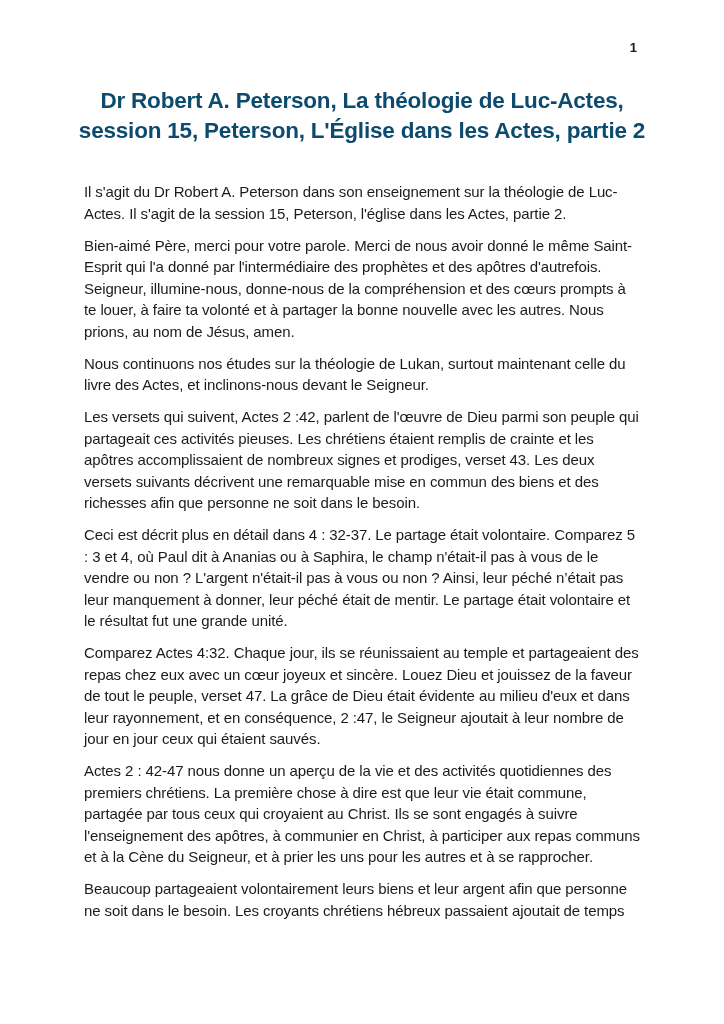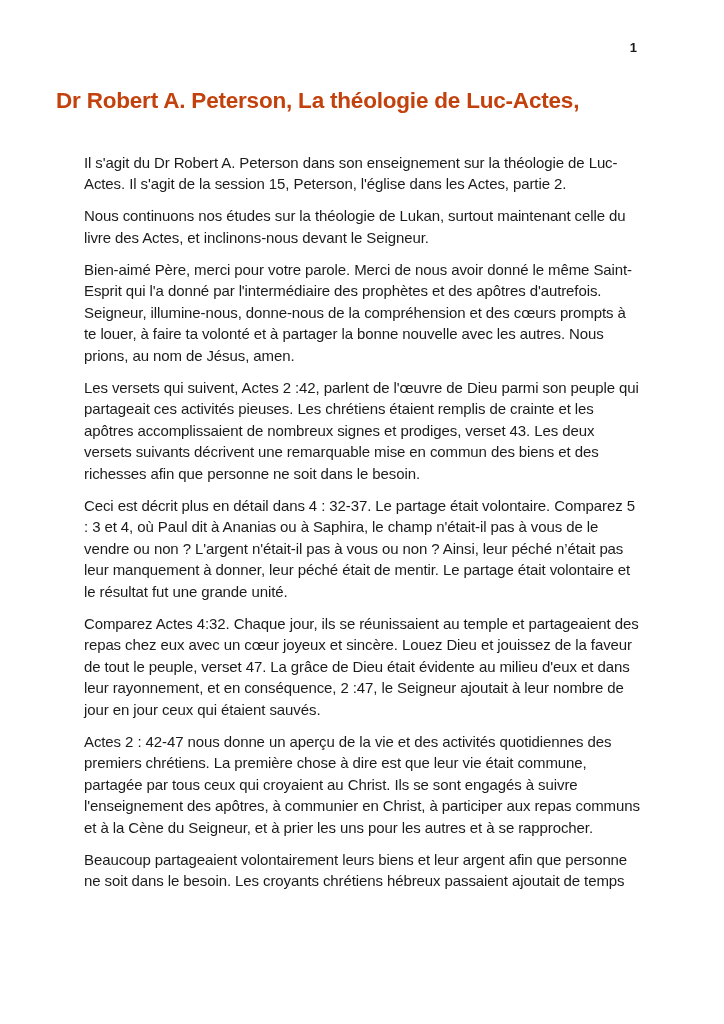--- a/index.html
+++ b/index.html
@@ -21,26 +21,26 @@
     position: absolute;
     top: 40px;
     right: 87px;
     font-size: 13px;
     font-weight: 700;
     color: #1b1b1b;
   }
   .doc-title {
     margin: 0 56px;
     padding-top: 86px;
-    text-align: left;
+    text-align: center;
     font-size: 22.5px;
     line-height: 29.5px;
     font-weight: 700;
     letter-spacing: -0.2px;
-    color: #c2410c;
+    color: #0c4a6e;
   }
   .content {
     margin: 36px 83px 0 84px;
     width: 557px;
     font-size: 15px;
     line-height: 21.5px;
     letter-spacing: -0.1px;
     text-align: left;
     color: #1b1b1b;
   }
@@ -51,26 +51,27 @@
 </style>
 </head>
 <body>
 
 <div class="page">
 
   <div class="page-number">1</div>
 
   <h1 class="doc-title">
     <span>Dr Robert A. Peterson, La théologie de Luc-Actes,</span><br>
+    <span>session 15, Peterson, L'Église dans les Actes, partie 2</span>
   </h1>
 
   <div class="content">
       <p class="para">Il s'agit du Dr Robert A. Peterson dans son enseignement sur la théologie de Luc-Actes. Il s'agit de la session 15, Peterson, l'église dans les Actes, partie 2.</p>
+      <p class="para">Bien-aimé Père, merci pour votre parole. Merci de nous avoir donné le même Saint-Esprit qui l'a donné par l'intermédiaire des prophètes et des apôtres d'autrefois. Seigneur, illumine-nous, donne-nous de la compréhension et des cœurs prompts à te louer, à faire ta volonté et à partager la bonne nouvelle avec les autres. Nous prions, au nom de Jésus, amen.</p>
       <p class="para">Nous continuons nos études sur la théologie de Lukan, surtout maintenant celle du livre des Actes, et inclinons-nous devant le Seigneur.</p>
-      <p class="para">Bien-aimé Père, merci pour votre parole. Merci de nous avoir donné le même Saint-Esprit qui l'a donné par l'intermédiaire des prophètes et des apôtres d'autrefois. Seigneur, illumine-nous, donne-nous de la compréhension et des cœurs prompts à te louer, à faire ta volonté et à partager la bonne nouvelle avec les autres. Nous prions, au nom de Jésus, amen.</p>
       <p class="para">Les versets qui suivent, Actes 2 :42, parlent de l'œuvre de Dieu parmi son peuple qui partageait ces activités pieuses. Les chrétiens étaient remplis de crainte et les apôtres accomplissaient de nombreux signes et prodiges, verset 43. Les deux versets suivants décrivent une remarquable mise en commun des biens et des richesses afin que personne ne soit dans le besoin.</p>
       <p class="para">Ceci est décrit plus en détail dans 4 : 32-37. Le partage était volontaire. Comparez 5 : 3 et 4, où Paul dit à Ananias ou à Saphira, le champ n'était-il pas à vous de le vendre ou non ? L'argent n'était-il pas à vous ou non ? Ainsi, leur péché n’était pas leur manquement à donner, leur péché était de mentir. Le partage était volontaire et le résultat fut une grande unité.</p>
       <p class="para">Comparez Actes 4:32. Chaque jour, ils se réunissaient au temple et partageaient des repas chez eux avec un cœur joyeux et sincère. Louez Dieu et jouissez de la faveur de tout le peuple, verset 47. La grâce de Dieu était évidente au milieu d'eux et dans leur rayonnement, et en conséquence, 2 :47, le Seigneur ajoutait à leur nombre de jour en jour ceux qui étaient sauvés.</p>
       <p class="para">Actes 2 : 42-47 nous donne un aperçu de la vie et des activités quotidiennes des premiers chrétiens. La première chose à dire est que leur vie était commune, partagée par tous ceux qui croyaient au Christ. Ils se sont engagés à suivre l'enseignement des apôtres, à communier en Christ, à participer aux repas communs et à la Cène du Seigneur, et à prier les uns pour les autres et à se rapprocher.</p>
       <p class="para">Beaucoup partageaient volontairement leurs biens et leur argent afin que personne ne soit dans le besoin. Les croyants chrétiens hébreux passaient ajoutait de temps</p>
     </div>
 
 </div>
 
 </body></html>

